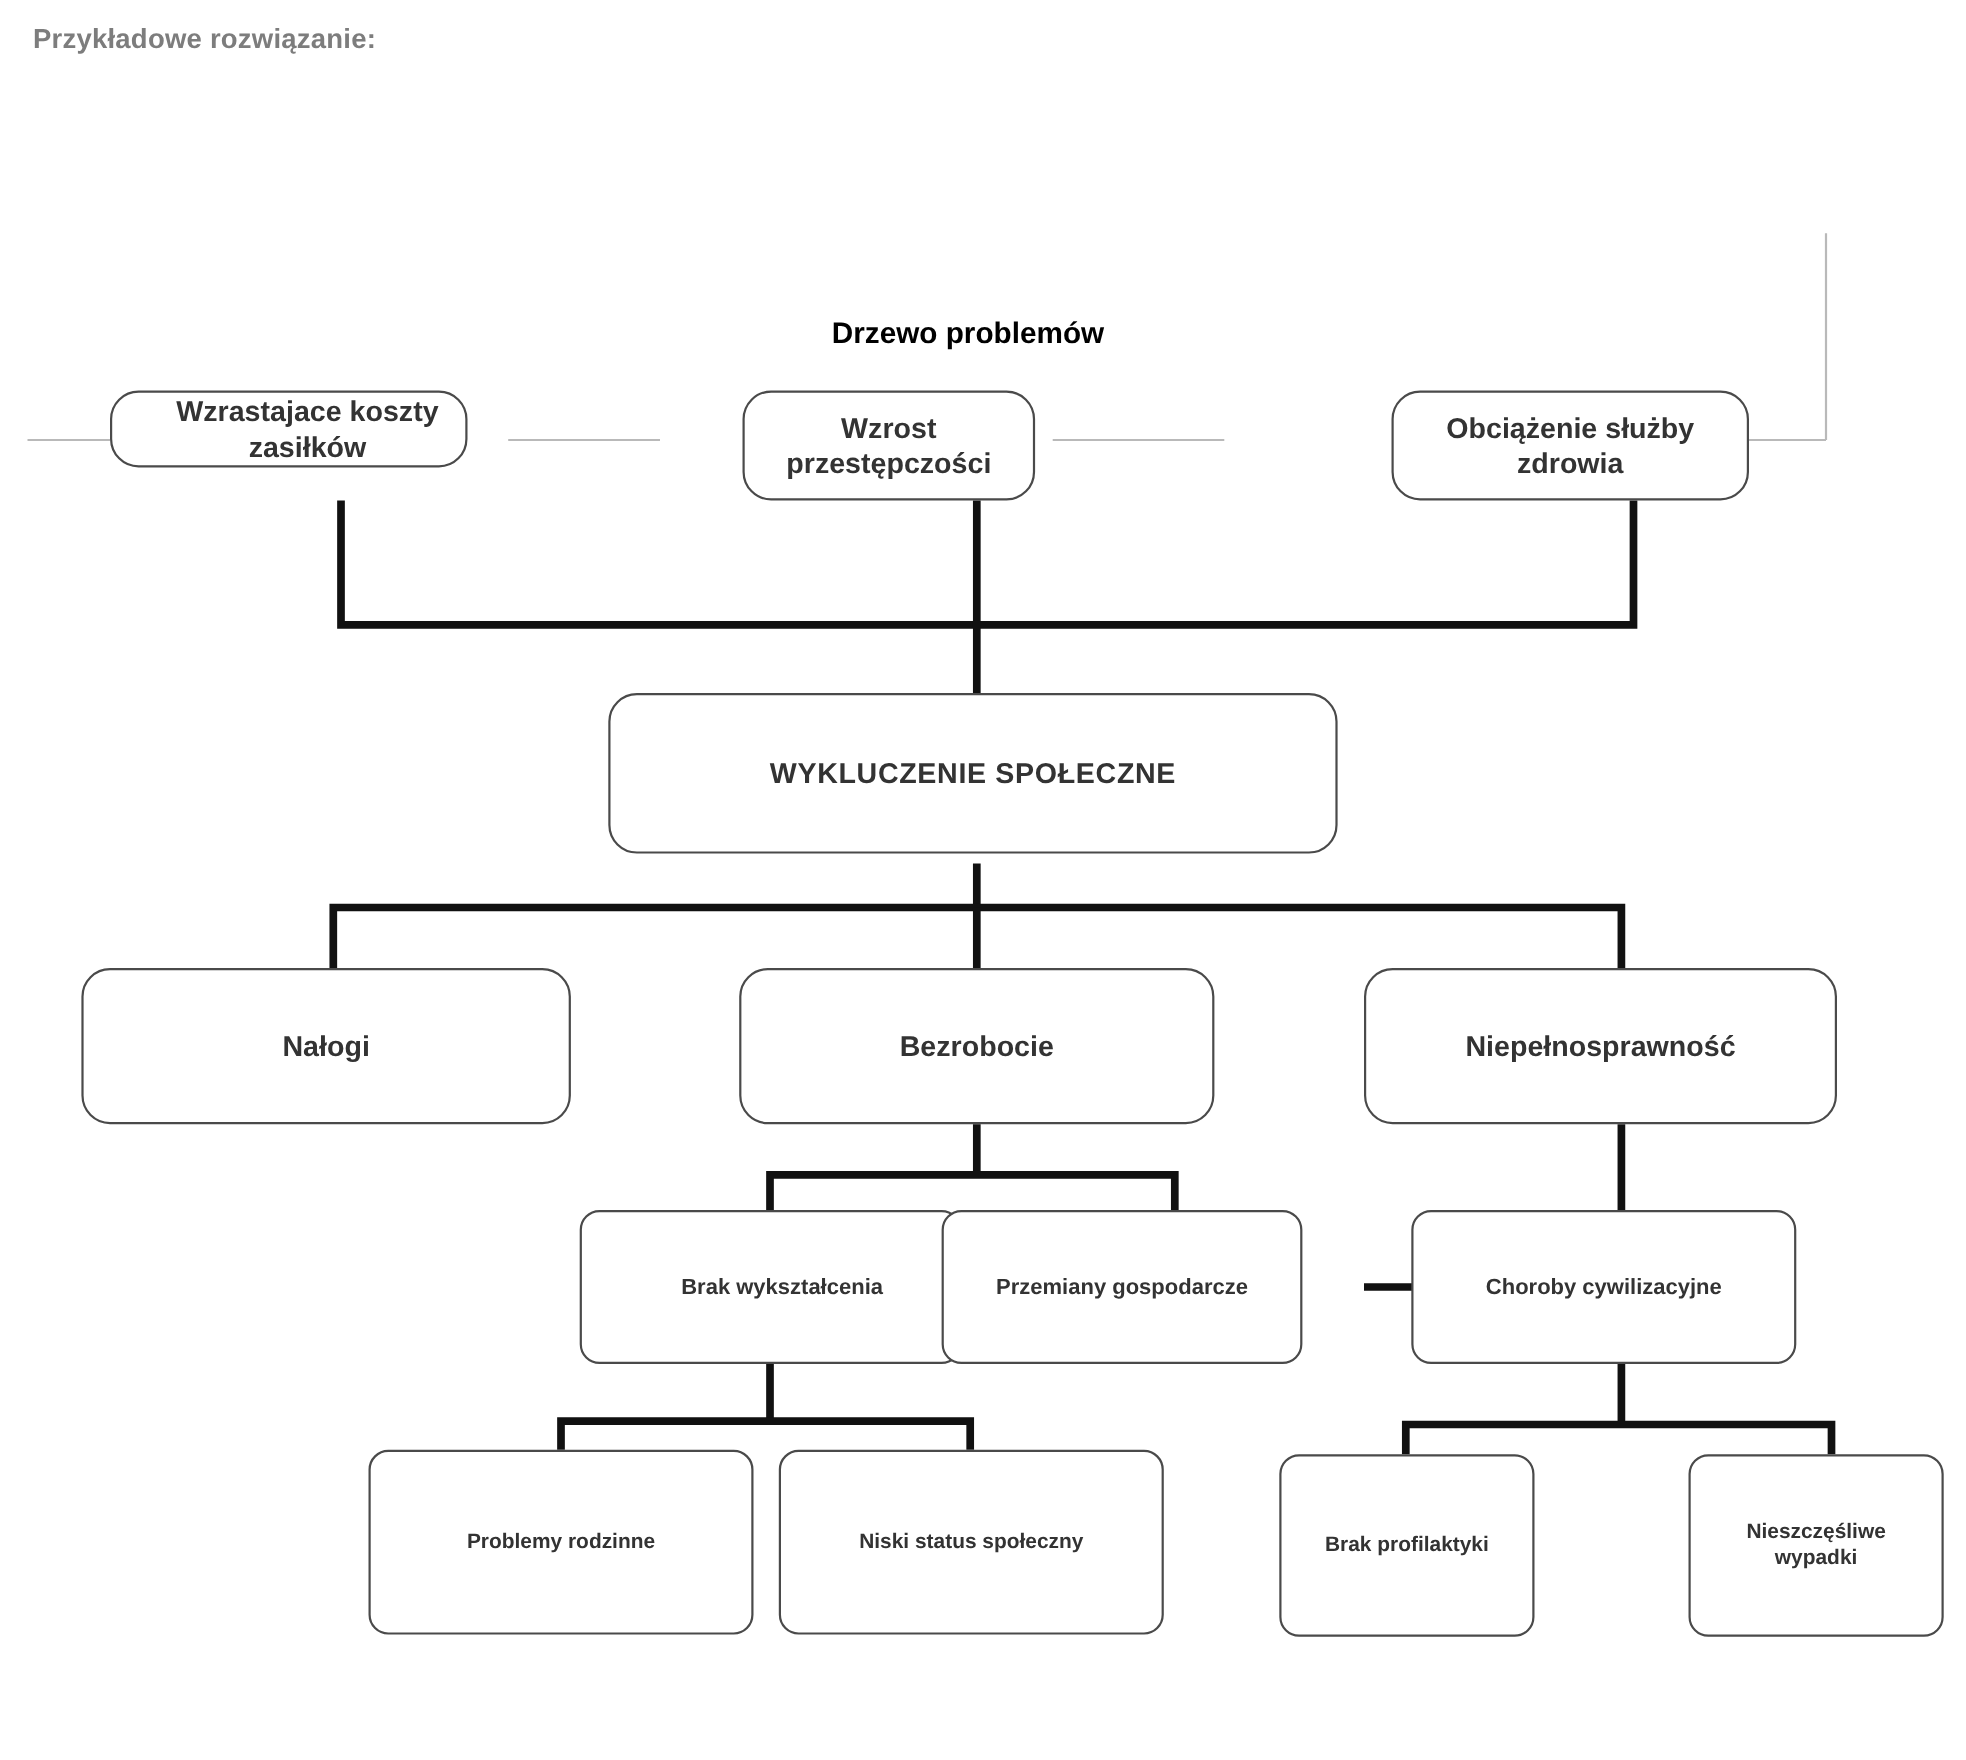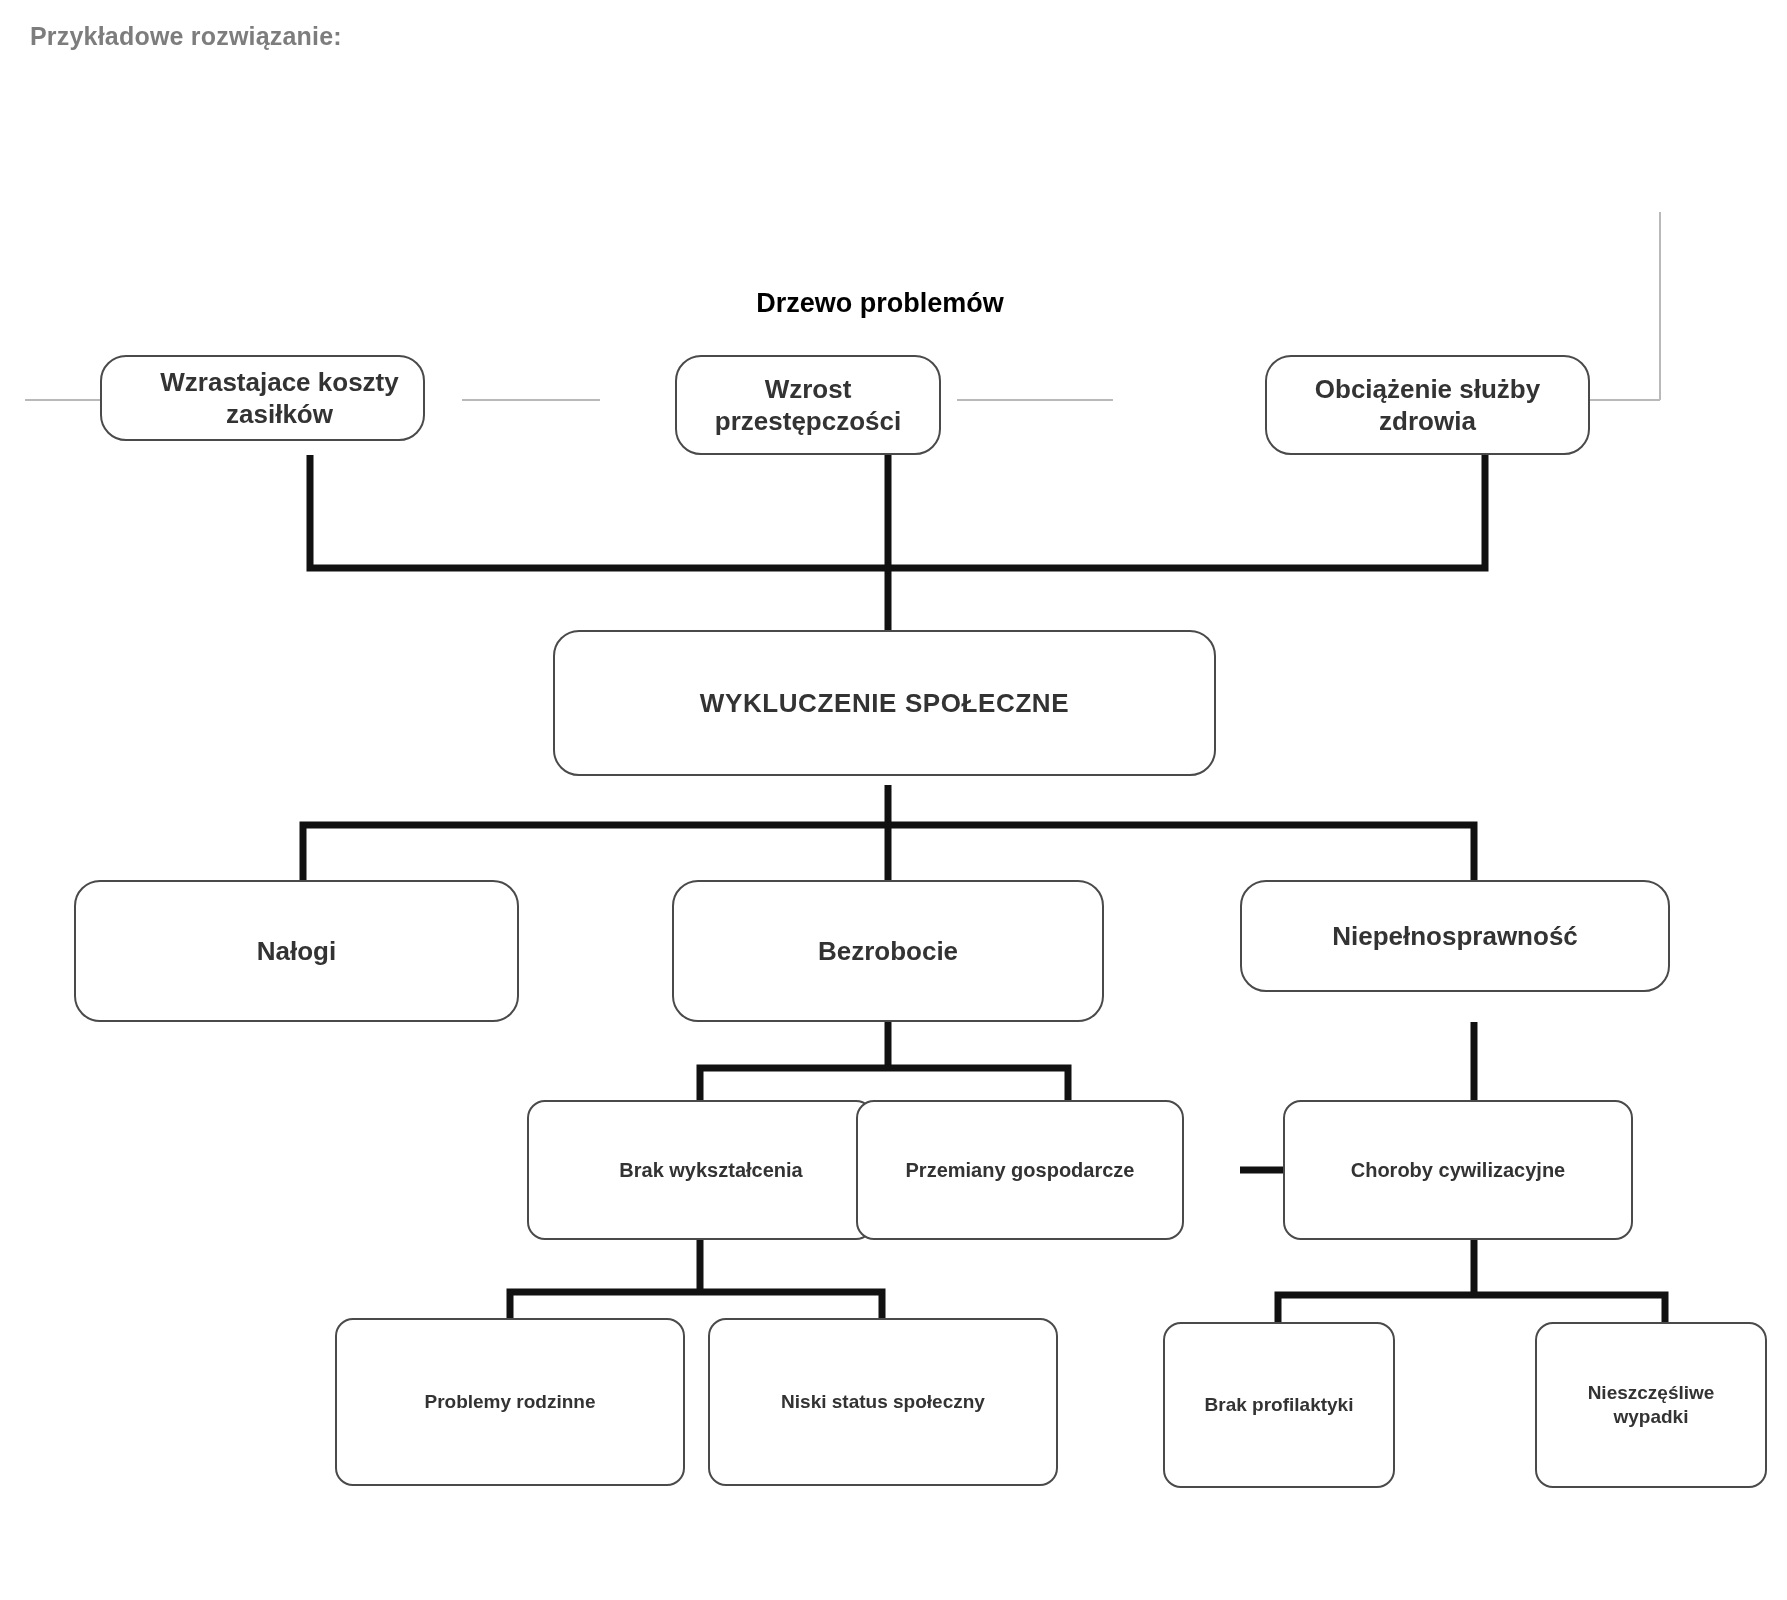--- a/index.html
+++ b/index.html
@@ -120,21 +120,21 @@
 
     <line x1="1240" y1="1170" x2="1286" y2="1170" stroke="#111111" stroke-width="7"></line>
 
     <line x1="700" y1="1240" x2="700" y2="1292" stroke="#111111" stroke-width="7"></line>
     <path d="M 510 1318 L 510 1292 L 882 1292 L 882 1318" fill="none" stroke="#111111" stroke-width="7"></path>
 
     <line x1="1474" y1="1240" x2="1474" y2="1295" stroke="#111111" stroke-width="7"></line>
     <path d="M 1278 1322 L 1278 1295 L 1665 1295 L 1665 1322" fill="none" stroke="#111111" stroke-width="7"></path>
   </svg>
 
-  <div class="node level-top" style="left:100px; top:355px; width:325px; height:86px;padding-left:48px;">
+  <div class="node level-top" style="left:100px; top:355px; width:325px; height:70px;padding-left:48px;">
     <span>Wzrastajace koszty zasiłków</span>
   </div>
 
   <div class="node level-top" style="left:675px; top:355px; width:266px; height:100px;">
     <span>Wzrost przestępczości</span>
   </div>
 
   <div class="node level-top" style="left:1265px; top:355px; width:325px; height:100px;">
     <span>Obciążenie służby zdrowia</span>
   </div>
@@ -144,21 +144,21 @@
   </div>
 
   <div class="node level-cause" style="left:74px; top:880px; width:445px; height:142px;">
     <span>Nałogi</span>
   </div>
 
   <div class="node level-cause" style="left:672px; top:880px; width:432px; height:142px;">
     <span>Bezrobocie</span>
   </div>
 
-  <div class="node level-cause" style="left:1240px; top:880px; width:430px; height:112px;">
+  <div class="node level-cause" style="left:1240px; top:880px; width:430px; height:142px;">
     <span>Niepełnosprawność</span>
   </div>
 
   <div class="node level-sub" style="left:527px; top:1100px; width:347px; height:140px;padding-left:35px;">
     <span>Brak wykształcenia</span>
   </div>
 
   <div class="node level-sub" style="left:856px; top:1100px; width:328px; height:140px;">
     <span>Przemiany gospodarcze</span>
   </div>

